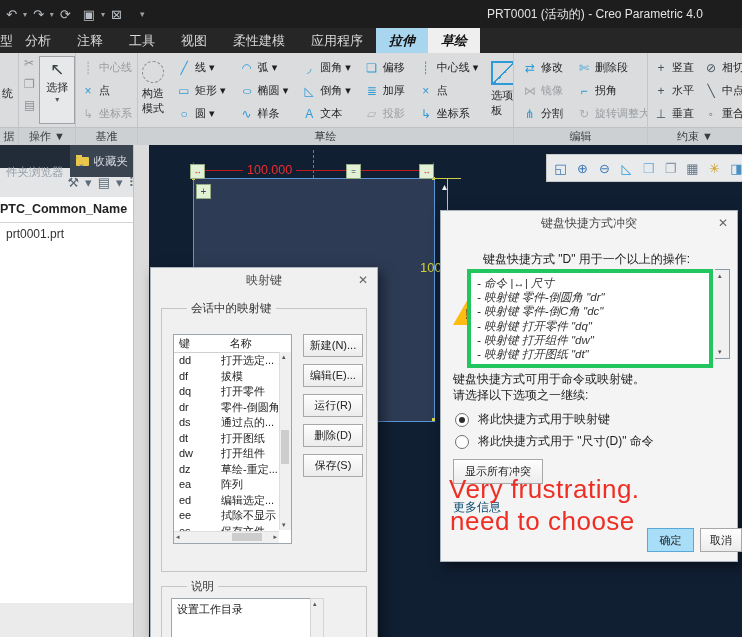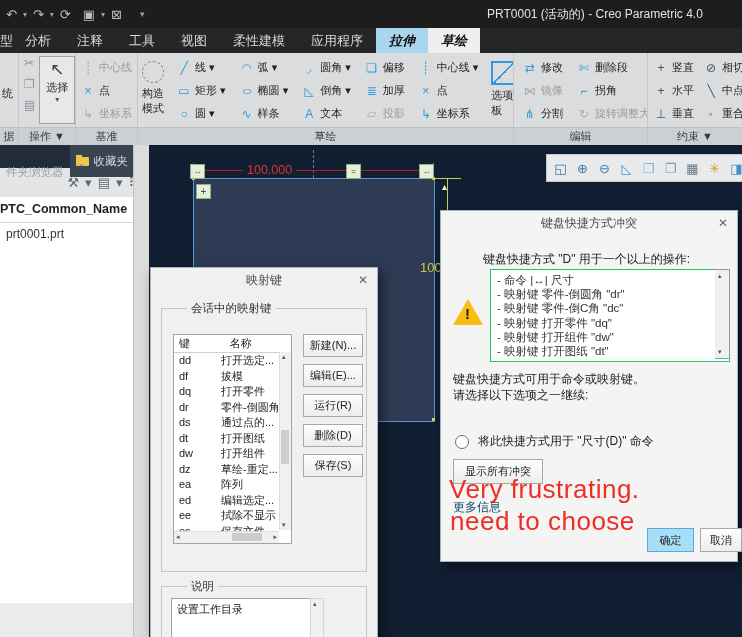--- a/index.html
+++ b/index.html
@@ -118,22 +118,22 @@
   .mk-desc-sb{position:absolute;left:159px;top:330px;width:12px;height:46px;background:#f0f0f0;
               border:1px solid #d5d5d5;font-size:7px;color:#555;text-align:center;}
   .mk-desc-sb .up{position:absolute;top:1px;left:2px;}
   .mk-desc-sb .dn{position:absolute;bottom:1px;left:2px;}
   
   #conflict{left:440px;top:210px;width:296px;height:350px;background:#f4f4f4;}
   .cf-msg{position:absolute;left:42px;top:40px;font-size:12px;color:#222;white-space:nowrap;}
   .warn{position:absolute;left:12px;top:88px;width:0;height:0;
         border-left:15px solid transparent;border-right:15px solid transparent;border-bottom:26px solid #fdbc12;}
   .warn::after{content:"!";position:absolute;left:-3px;top:6px;font-size:15px;font-weight:bold;color:#222;}
-  .cf-list{position:absolute;left:49px;top:58px;width:232px;height:88px;background:#fff;
-           border:1px solid #22c55e;padding:3px 0 0 6px;overflow:hidden;}
+  .cf-list{position:absolute;left:26px;top:58px;width:232px;height:88px;background:#fff;
+           border:4px solid #22c55e;padding:3px 0 0 6px;overflow:hidden;font-style:italic;}
   .cf-item{font-size:11.5px;color:#333;line-height:14.2px;white-space:nowrap;}
   .cf-sb{position:absolute;left:274px;top:58px;width:14px;height:88px;background:#f0f0f0;
          border:1px solid #8a9aa8;border-left:none;font-size:7px;color:#555;text-align:center;}
   .cf-sb .up{position:absolute;top:2px;left:3px;}
   .cf-sb .dn{position:absolute;bottom:2px;left:3px;}
   .cf-info{position:absolute;left:12px;font-size:12px;color:#222;white-space:nowrap;}
   .radio-row{position:absolute;left:14px;display:flex;align-items:center;gap:9px;font-size:12px;color:#222;white-space:nowrap;}
   .radio{width:12px;height:12px;border-radius:50%;border:1px solid #707070;background:#fff;position:relative;}
   .radio.sel::after{content:"";position:absolute;left:3px;top:3px;width:6px;height:6px;border-radius:50%;background:#2b2b2b;}
   .cf-showall{position:absolute;left:12px;top:248px;width:88px;height:23px;}
@@ -612,20 +612,24 @@
         <div class="cf-item"><span>- 映射键 打开零件 "dq"</span></div>
         <div class="cf-item"><span>- 映射键 打开组件 "dw"</span></div>
         <div class="cf-item"><span>- 映射键 打开图纸 "dt"</span></div>
       </div>
     <div class="cf-sb">
       <span class="up">▴</span>
       <span class="dn">▾</span>
     </div>
     <div class="cf-info" style="top:160px;">键盘快捷方式可用于命令或映射键。</div>
     <div class="cf-info" style="top:176px;">请选择以下选项之一继续:</div>
+    <div class="radio-row" style="top:200px;">
+      <span class="radio sel"></span>
+      <span>将此快捷方式用于映射键</span>
+    </div>
     <div class="radio-row" style="top:222px;">
       <span class="radio"></span>
       <span>将此快捷方式用于 "尺寸(D)" 命令</span>
     </div>
     <div class="btn cf-showall">
         <span>显示所有冲突</span>
       </div>
     <div class="cf-link">更多信息</div>
     <div class="btn cf-ok">
         <span>确定</span>

